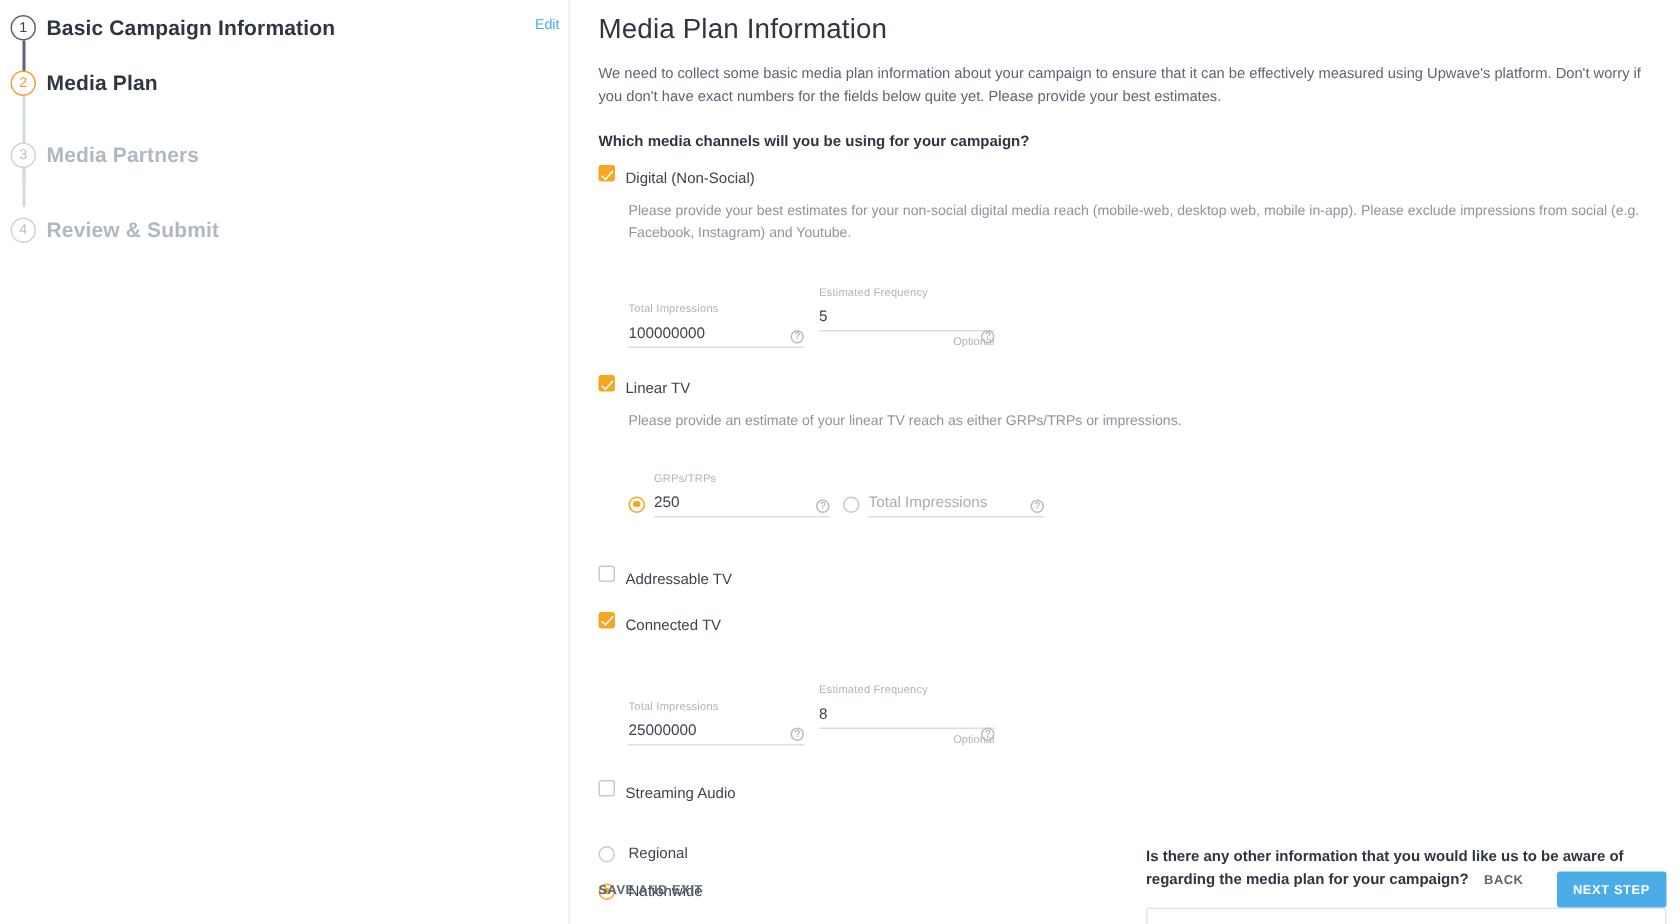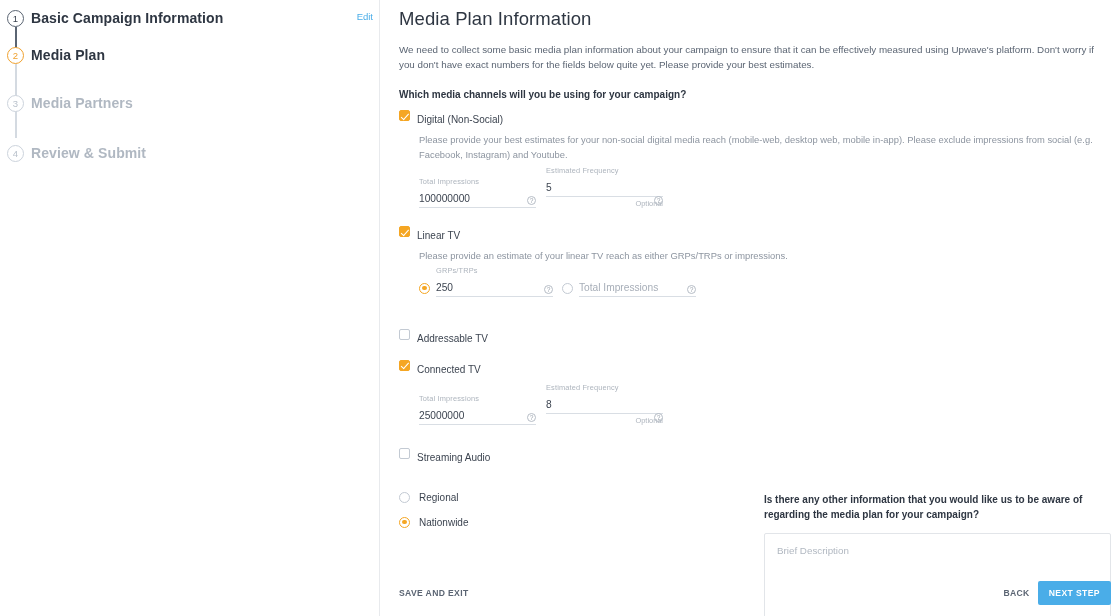--- a/index.html
+++ b/index.html
@@ -132,21 +132,21 @@
   .chan-help {
     font-size: 9.4px;
     line-height: 14.6px;
     color: #8d95a0;
     max-width: 700px;
     margin-bottom: 2px;
   }
 
   
   .fields { display: flex; align-items: flex-end; gap: 10px; margin-top: 4px; }
-  .field { position: relative; width: 117px; }
+  .field { position: relative; width: 117px; margin-top: 24px; }
   .field-lbl {
     font-size: 7.4px;
     color: #adb4bd;
     letter-spacing: .15px;
     margin-bottom: 1px;
     height: 10px;
     white-space: nowrap;
   }
   .field-inp {
     width: 100%;
@@ -238,21 +238,21 @@
     left: 19px; right: 14px; bottom: 11px;
     display: flex; align-items: center; justify-content: space-between; margin-top: 41px;
   }
   .save-exit {
     font-size: 8.6px;
     font-weight: bold;
     letter-spacing: .35px;
     color: #5b6573;
     cursor: pointer;
   }
-  .f-right { display: flex; align-items: center; gap: 8px; }
+  .f-right { display: flex; align-items: flex-start; gap: 22px; }
   .back-btn {
     font-size: 8.6px;
     font-weight: bold;
     letter-spacing: .35px;
     color: #5b6573;
     cursor: pointer;
     background: none; border: none;
     font-family: "Liberation Sans", sans-serif;
   }
   .next-btn {

